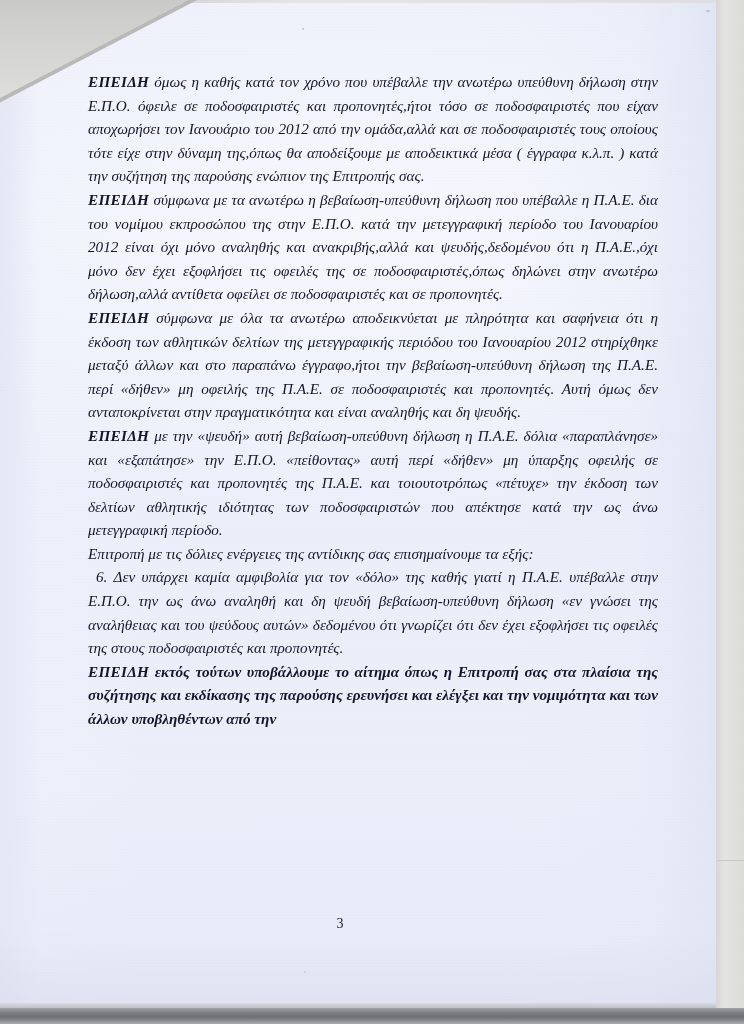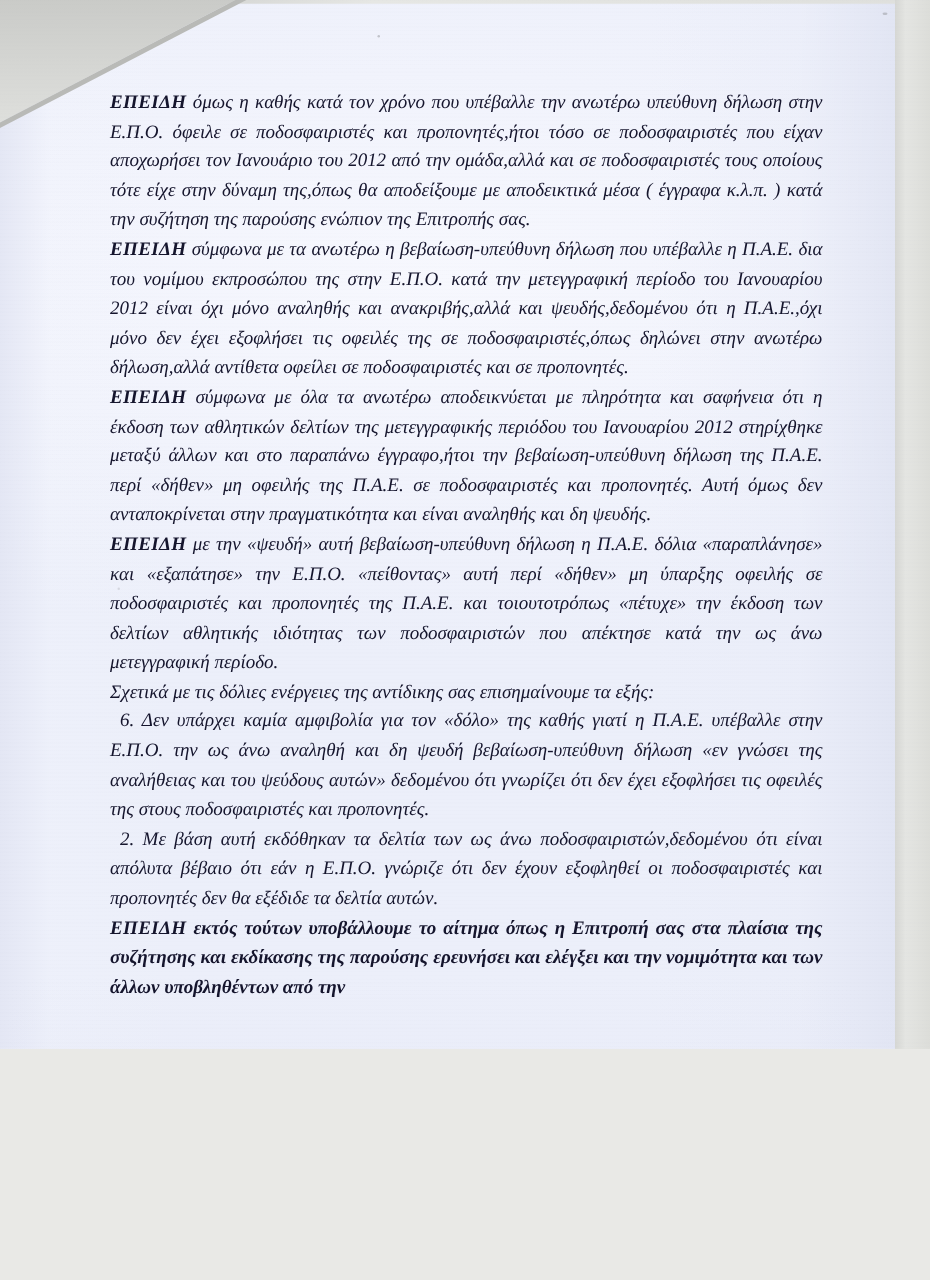--- a/index.html
+++ b/index.html
@@ -3,21 +3,21 @@
 <meta charset="utf-8">
 <style>
   html, body {
     margin: 0; padding: 0;
     width: 744px; height: 1024px;
     overflow: hidden;
     background: #e9e9e6;
   }
   #scan {
     position: relative;
-    width: 744px; height: 839px;
+    width: 744px; height: 1024px;
     background: #dedfdc;
     overflow: hidden;
   }
   
   #bed-right {
     position: absolute;
     left: 714px; top: 0; width: 30px; height: 1024px;
     background: linear-gradient(90deg, #d2d3d0 0%, #e4e5e2 35%, #dcddd9 100%);
   }
   #bed-right-line {
@@ -178,25 +178,24 @@
   <div id="text-block">
 
     <p class="para lead"><b class="lead-word">ΕΠΕΙΔΗ</b><span> όμως η καθής κατά τον χρόνο που υπέβαλλε την ανωτέρω υπεύθυνη δήλωση στην Ε.Π.Ο. όφειλε σε ποδοσφαιριστές και προπονητές,ήτοι τόσο σε ποδοσφαιριστές που είχαν αποχωρήσει τον Ιανουάριο του 2012 από την ομάδα,αλλά και σε ποδοσφαιριστές τους οποίους τότε είχε στην δύναμη της,όπως θα αποδείξουμε με αποδεικτικά μέσα ( έγγραφα κ.λ.π. ) κατά την συζήτηση της παρούσης ενώπιον της Επιτροπής σας.</span></p>
 
     <p class="para lead"><b class="lead-word">ΕΠΕΙΔΗ</b><span> σύμφωνα με τα ανωτέρω η βεβαίωση-υπεύθυνη δήλωση που υπέβαλλε η Π.Α.Ε. δια του νομίμου εκπροσώπου της στην Ε.Π.Ο. κατά την μετεγγραφική περίοδο του Ιανουαρίου  2012 είναι όχι μόνο αναληθής και ανακριβής,αλλά και ψευδής,δεδομένου ότι η Π.Α.Ε.,όχι μόνο δεν έχει εξοφλήσει τις οφειλές της σε ποδοσφαιριστές,όπως δηλώνει στην ανωτέρω δήλωση,αλλά αντίθετα οφείλει σε ποδοσφαιριστές και σε προπονητές.</span></p>
 
     <p class="para lead"><b class="lead-word">ΕΠΕΙΔΗ</b><span> σύμφωνα με όλα τα ανωτέρω αποδεικνύεται με πληρότητα και σαφήνεια ότι η έκδοση των αθλητικών δελτίων της μετεγγραφικής περιόδου του Ιανουαρίου 2012 στηρίχθηκε μεταξύ άλλων και στο παραπάνω έγγραφο,ήτοι την βεβαίωση-υπεύθυνη δήλωση της Π.Α.Ε. περί «δήθεν» μη οφειλής της Π.Α.Ε. σε ποδοσφαιριστές και προπονητές. Αυτή όμως δεν ανταποκρίνεται στην πραγματικότητα και είναι αναληθής και δη ψευδής.</span></p>
 
     <p class="para lead"><b class="lead-word">ΕΠΕΙΔΗ</b><span> με την  «ψευδή» αυτή βεβαίωση-υπεύθυνη δήλωση η Π.Α.Ε. δόλια «παραπλάνησε» και «εξαπάτησε» την Ε.Π.Ο. «πείθοντας» αυτή περί «δήθεν» μη ύπαρξης οφειλής σε ποδοσφαιριστές και προπονητές της Π.Α.Ε. και τοιουτοτρόπως «πέτυχε» την έκδοση των δελτίων αθλητικής ιδιότητας των ποδοσφαιριστών που απέκτησε κατά την  ως άνω μετεγγραφική  περίοδο.</span></p>
 
-    <p class="para"><span>Σχετικά με τις δόλιες ενέργειες της αντίδικης σας επισημαίνουμε τα εξής:</span></p>
+    <p class="para"><span>Επιτροπή με τις δόλιες ενέργειες της αντίδικης σας επισημαίνουμε τα εξής:</span></p>
 
     <p class="para item"><span>6. Δεν υπάρχει καμία αμφιβολία για τον «δόλο» της καθής γιατί η Π.Α.Ε. υπέβαλλε στην Ε.Π.Ο. την  ως άνω αναληθή  και δη ψευδή βεβαίωση-υπεύθυνη δήλωση «εν γνώσει της αναλήθειας και του ψεύδους αυτών» δεδομένου ότι γνωρίζει ότι δεν έχει εξοφλήσει τις οφειλές της στους ποδοσφαιριστές και προπονητές.</span></p>
 
-    <p class="para item"><span>2. Με βάση αυτή εκδόθηκαν τα δελτία των ως άνω ποδοσφαιριστών,δεδομένου ότι  είναι απόλυτα βέβαιο ότι εάν η Ε.Π.Ο. γνώριζε ότι δεν έχουν εξοφληθεί οι ποδοσφαιριστές και προπονητές δεν θα εξέδιδε τα δελτία αυτών.</span></p>
 
     <p class="para lead allbold"><b class="lead-word">ΕΠΕΙΔΗ</b><span> εκτός τούτων υποβάλλουμε το αίτημα όπως η Επιτροπή σας στα πλαίσια της συζήτησης και εκδίκασης της παρούσης ερευνήσει και ελέγξει και την νομιμότητα και των άλλων υποβληθέντων από την</span></p>
 
   </div>
 
   <div id="page-number">3</div>
 
   <div id="bottom-band-hi"></div>
   <div id="bottom-band"></div>
 

